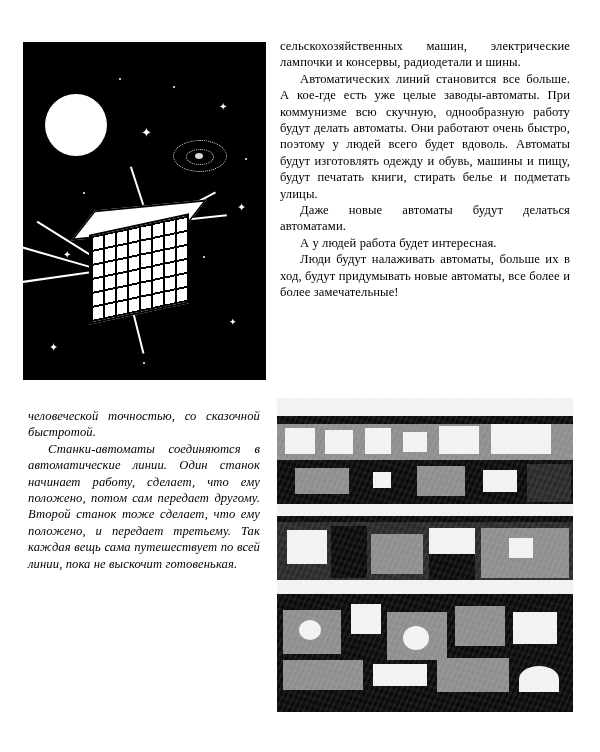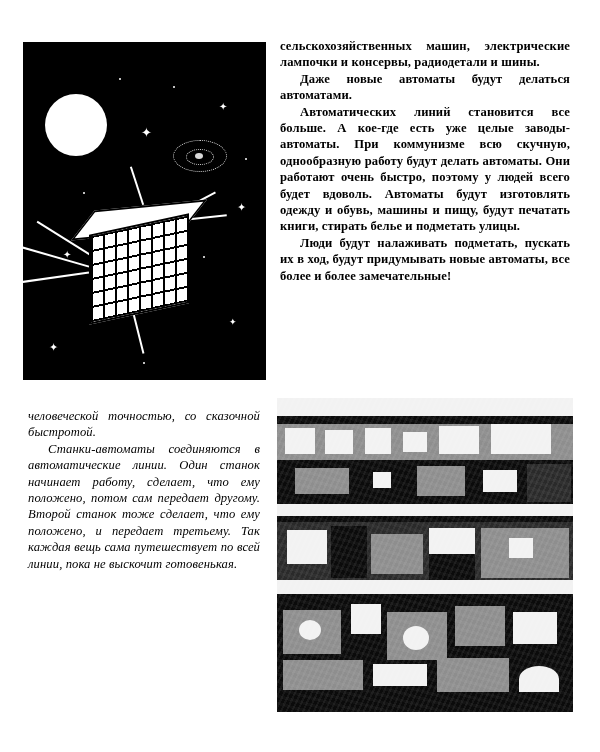--- a/index.html
+++ b/index.html
@@ -29,21 +29,20 @@
     top: 38px;
     width: 290px;
     font-size: 12.6px;
     line-height: 16.4px;
     text-align: justify;
     text-justify: inter-word;
     letter-spacing: 0.1px;
   }
   .col-top-right p {
     margin: 0;
-    font-weight: bold;
   }
   .col-top-right p.ind {
     text-indent: 20px;
   }
 
   
   .col-bottom-left {
     position: absolute;
     left: 28px;
     top: 408px;
@@ -211,23 +210,24 @@
     <div class="antenna" style="left:110px; top:268px; width:44px; transform:rotate(76deg);"></div>
 
     <div class="sat-top"></div>
     <div class="sat-body">
       <div class="sat-grid"></div>
     </div>
   </div>
 
   <div class="col-top-right">
     <p>сельскохозяйственных машин, электрические лампочки и консервы, радиодетали и шины.</p>
+    <p class="ind">Автоматических линий становится все больше. А кое-где есть уже целые заводы-автоматы. При коммунизме всю скучную, однообразную работу будут делать автоматы. Они работают очень быстро, поэтому у людей всего будет вдоволь. Автоматы будут изготовлять одежду и обувь, машины и пищу, будут печатать книги, стирать белье и подметать улицы.</p>
     <p class="ind">Даже новые автоматы будут делаться автоматами.</p>
-    <p class="ind">Автоматических линий становится все больше. А кое-где есть уже целые заводы-автоматы. При коммунизме всю скучную, однообразную работу будут делать автоматы. Они работают очень быстро, поэтому у людей всего будет вдоволь. Автоматы будут изготовлять одежду и обувь, машины и пищу, будут печатать книги, стирать белье и подметать улицы.</p>
-    <p class="ind">Люди будут налаживать подметать, пускать их в ход, будут придумывать новые автоматы, все более и более замечательные!</p>
+    <p class="ind">А у людей работа будет интересная.</p>
+    <p class="ind">Люди будут налаживать автоматы, больше их в ход, будут придумывать новые автоматы, все более и более замечательные!</p>
   </div>
 
   <div class="col-bottom-left">
     <p>человеческой точностью, со сказочной быстротой.</p>
     <p class="ind">Станки-автоматы соединяются в автоматические линии. Один станок начинает работу, сделает, что ему положено, потом сам передает другому. Второй станок тоже сделает, что ему положено, и передает третьему. Так каждая вещь сама путешествует по всей линии, пока не выскочит готовенькая.</p>
     <p class="ind"></p>
   </div>
 
   <div class="fig-factory">
 

